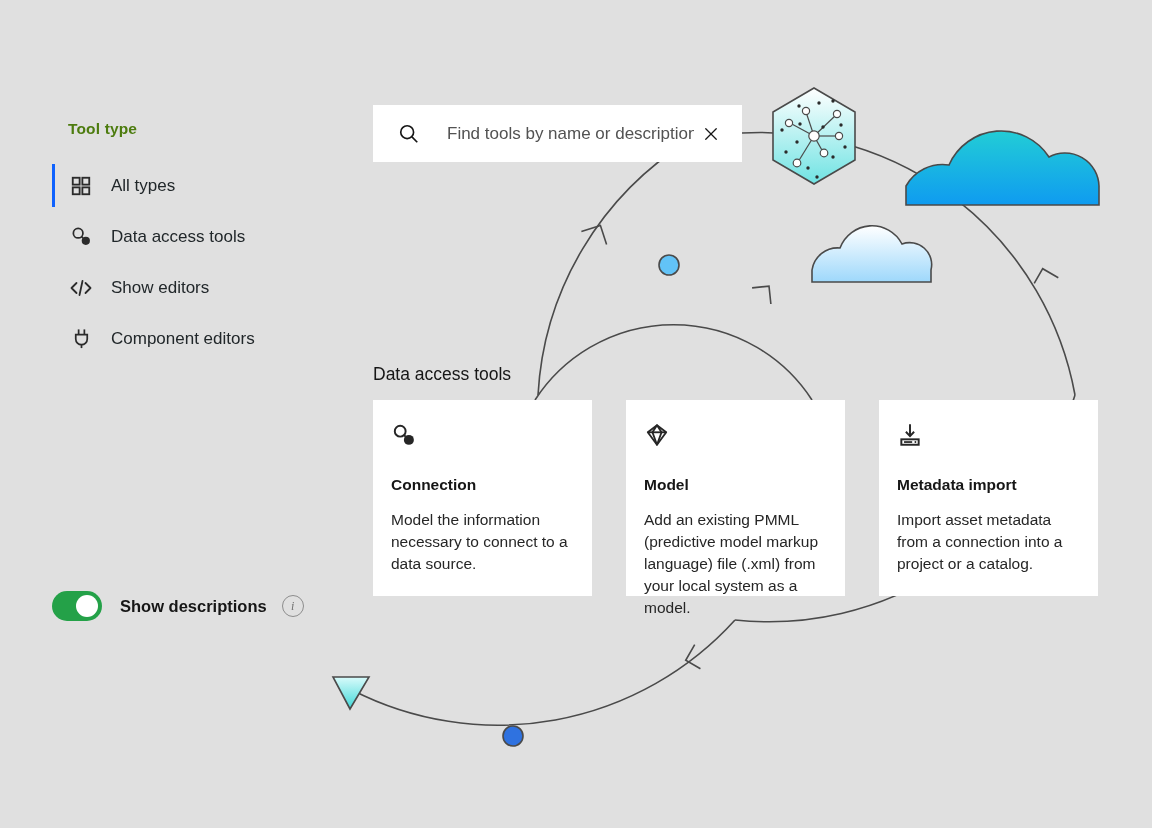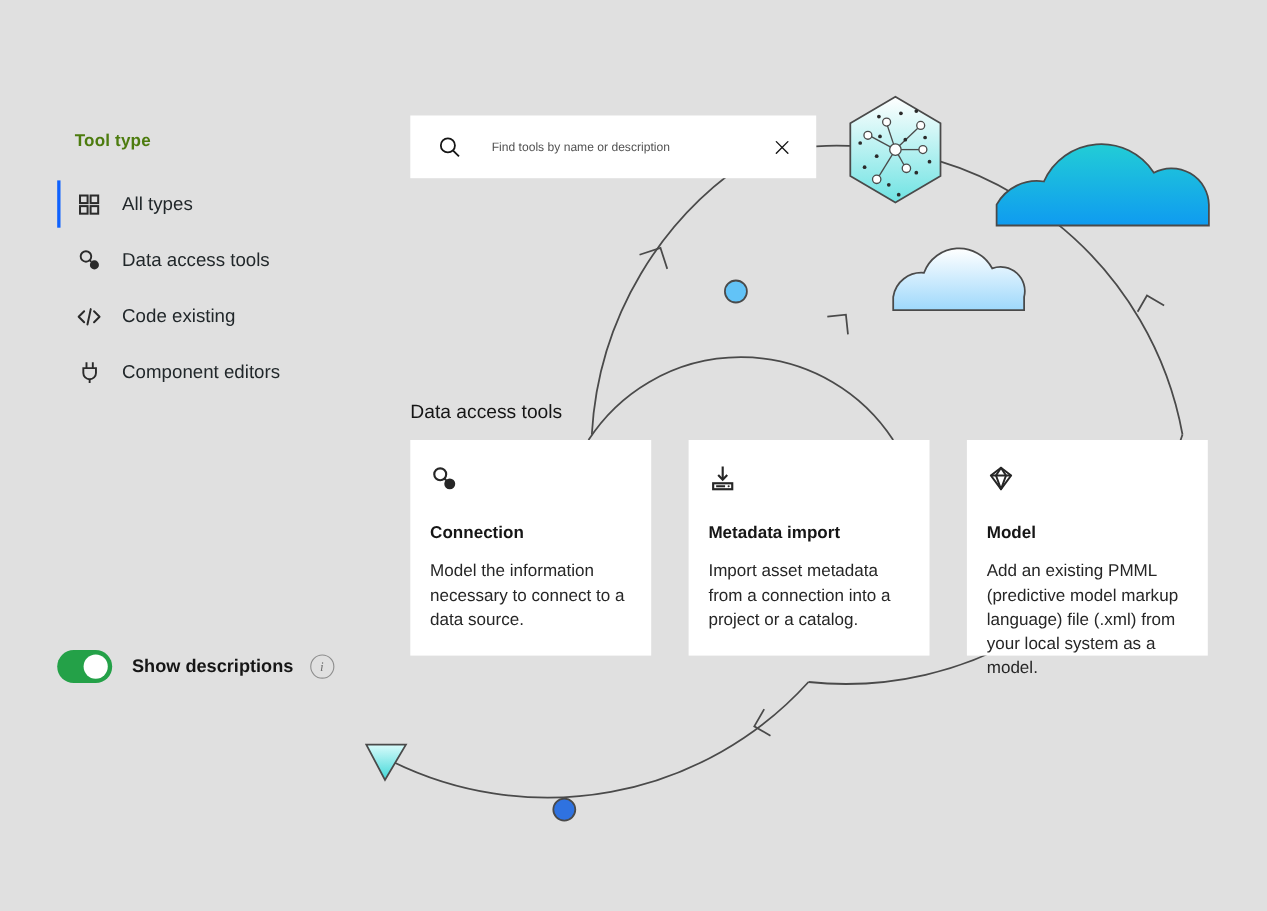--- a/index.html
+++ b/index.html
@@ -153,21 +153,21 @@
     margin-left: 25px;
     color: #161616;
     flex: 0 0 22px;
   }
   #search-input {
     flex: 1;
     border: none;
     outline: none;
     background: transparent;
     font-family: "Liberation Sans", sans-serif;
-    font-size: 11px;
+    font-size: 17px;
     color: #8b5cf6;
     margin-left: 27px;
     padding: 0;
   }
   #search-input::placeholder { color: #525252; opacity: 1; }
   #search-clear {
     width: 34px; height: 34px;
     margin-right: 14px;
     display: flex; align-items: center; justify-content: center;
     cursor: pointer;
@@ -355,21 +355,21 @@
 
       <li class="nav-item">
         <span class="bar"></span>
         <span class="nav-icon">
           <svg viewBox="0 0 24 24" width="24" height="24" fill="none" stroke="currentColor" stroke-width="1.8" stroke-linecap="round" stroke-linejoin="round">
             <polyline points="7.5,7 2.5,12 7.5,17"></polyline>
             <polyline points="16.5,7 21.5,12 16.5,17"></polyline>
             <line x1="13.5" y1="5" x2="10.5" y2="19"></line>
           </svg>
         </span>
-        <span class="nav-label">Code existing</span>
+        <span class="nav-label">Show editors</span>
       </li>
 
       <li class="nav-item">
         <span class="bar"></span>
         <span class="nav-icon">
           <svg viewBox="0 0 24 24" width="23" height="23" fill="none" stroke="currentColor" stroke-width="1.8">
             <line x1="9" y1="2.5" x2="9" y2="8"></line>
             <line x1="15" y1="2.5" x2="15" y2="8"></line>
             <path d="M6 8 L18 8 L18 12.5 A6 6 0 0 1 6 12.5 Z"></path>
             <line x1="12" y1="18.5" x2="12" y2="22"></line>
@@ -415,39 +415,39 @@
           <circle cx="16.5" cy="16.5" r="4.6" fill="currentColor"></circle>
           <line x1="12.1" y1="12.1" x2="13.5" y2="13.5" stroke="currentColor" stroke-width="1.8"></line>
         </svg>
       </div>
       <div class="card-title">Connection</div>
       <div class="card-desc">Model the information necessary to connect to a data source.</div>
     </div>
 
     <div class="card">
       <div class="card-icon">
+        <svg viewBox="0 0 24 24" width="26" height="26" fill="none" stroke="currentColor" stroke-width="1.7" stroke-linejoin="round">
+          <polygon points="12,3 20.5,9.5 12,21 3.5,9.5"></polygon>
+          <polyline points="3.5,9.5 20.5,9.5"></polyline>
+          <polyline points="7.8,9.5 12,21 16.2,9.5"></polyline>
+          <polyline points="7.8,9.5 12,3 16.2,9.5"></polyline>
+        </svg>
+      </div>
+      <div class="card-title">Model</div>
+      <div class="card-desc">Add an existing PMML (predictive model markup language) file (.xml) from your local system as a model.</div>
+    </div>
+
+    <div class="card">
+      <div class="card-icon">
         <svg viewBox="0 0 24 24" width="26" height="26" fill="none" stroke="currentColor" stroke-width="1.8">
           <line x1="12" y1="2" x2="12" y2="12.5"></line>
           <polyline points="8.2,9 12,13 15.8,9"></polyline>
           <rect x="4" y="16" width="16" height="5"></rect>
           <line x1="6.5" y1="18.5" x2="14" y2="18.5" stroke-width="1.6"></line>
           <circle cx="17" cy="18.5" r="0.9" fill="currentColor" stroke="none"></circle>
         </svg>
       </div>
       <div class="card-title">Metadata import</div>
       <div class="card-desc">Import asset metadata from a connection into a project or a catalog.</div>
     </div>
-
-    <div class="card">
-      <div class="card-icon">
-        <svg viewBox="0 0 24 24" width="26" height="26" fill="none" stroke="currentColor" stroke-width="1.7" stroke-linejoin="round">
-          <polygon points="12,3 20.5,9.5 12,21 3.5,9.5"></polygon>
-          <polyline points="3.5,9.5 20.5,9.5"></polyline>
-          <polyline points="7.8,9.5 12,21 16.2,9.5"></polyline>
-          <polyline points="7.8,9.5 12,3 16.2,9.5"></polyline>
-        </svg>
-      </div>
-      <div class="card-title">Model</div>
-      <div class="card-desc">Add an existing PMML (predictive model markup language) file (.xml) from your local system as a model.</div>
-    </div>
   </div>
 
 </div>
 
 </body></html>

